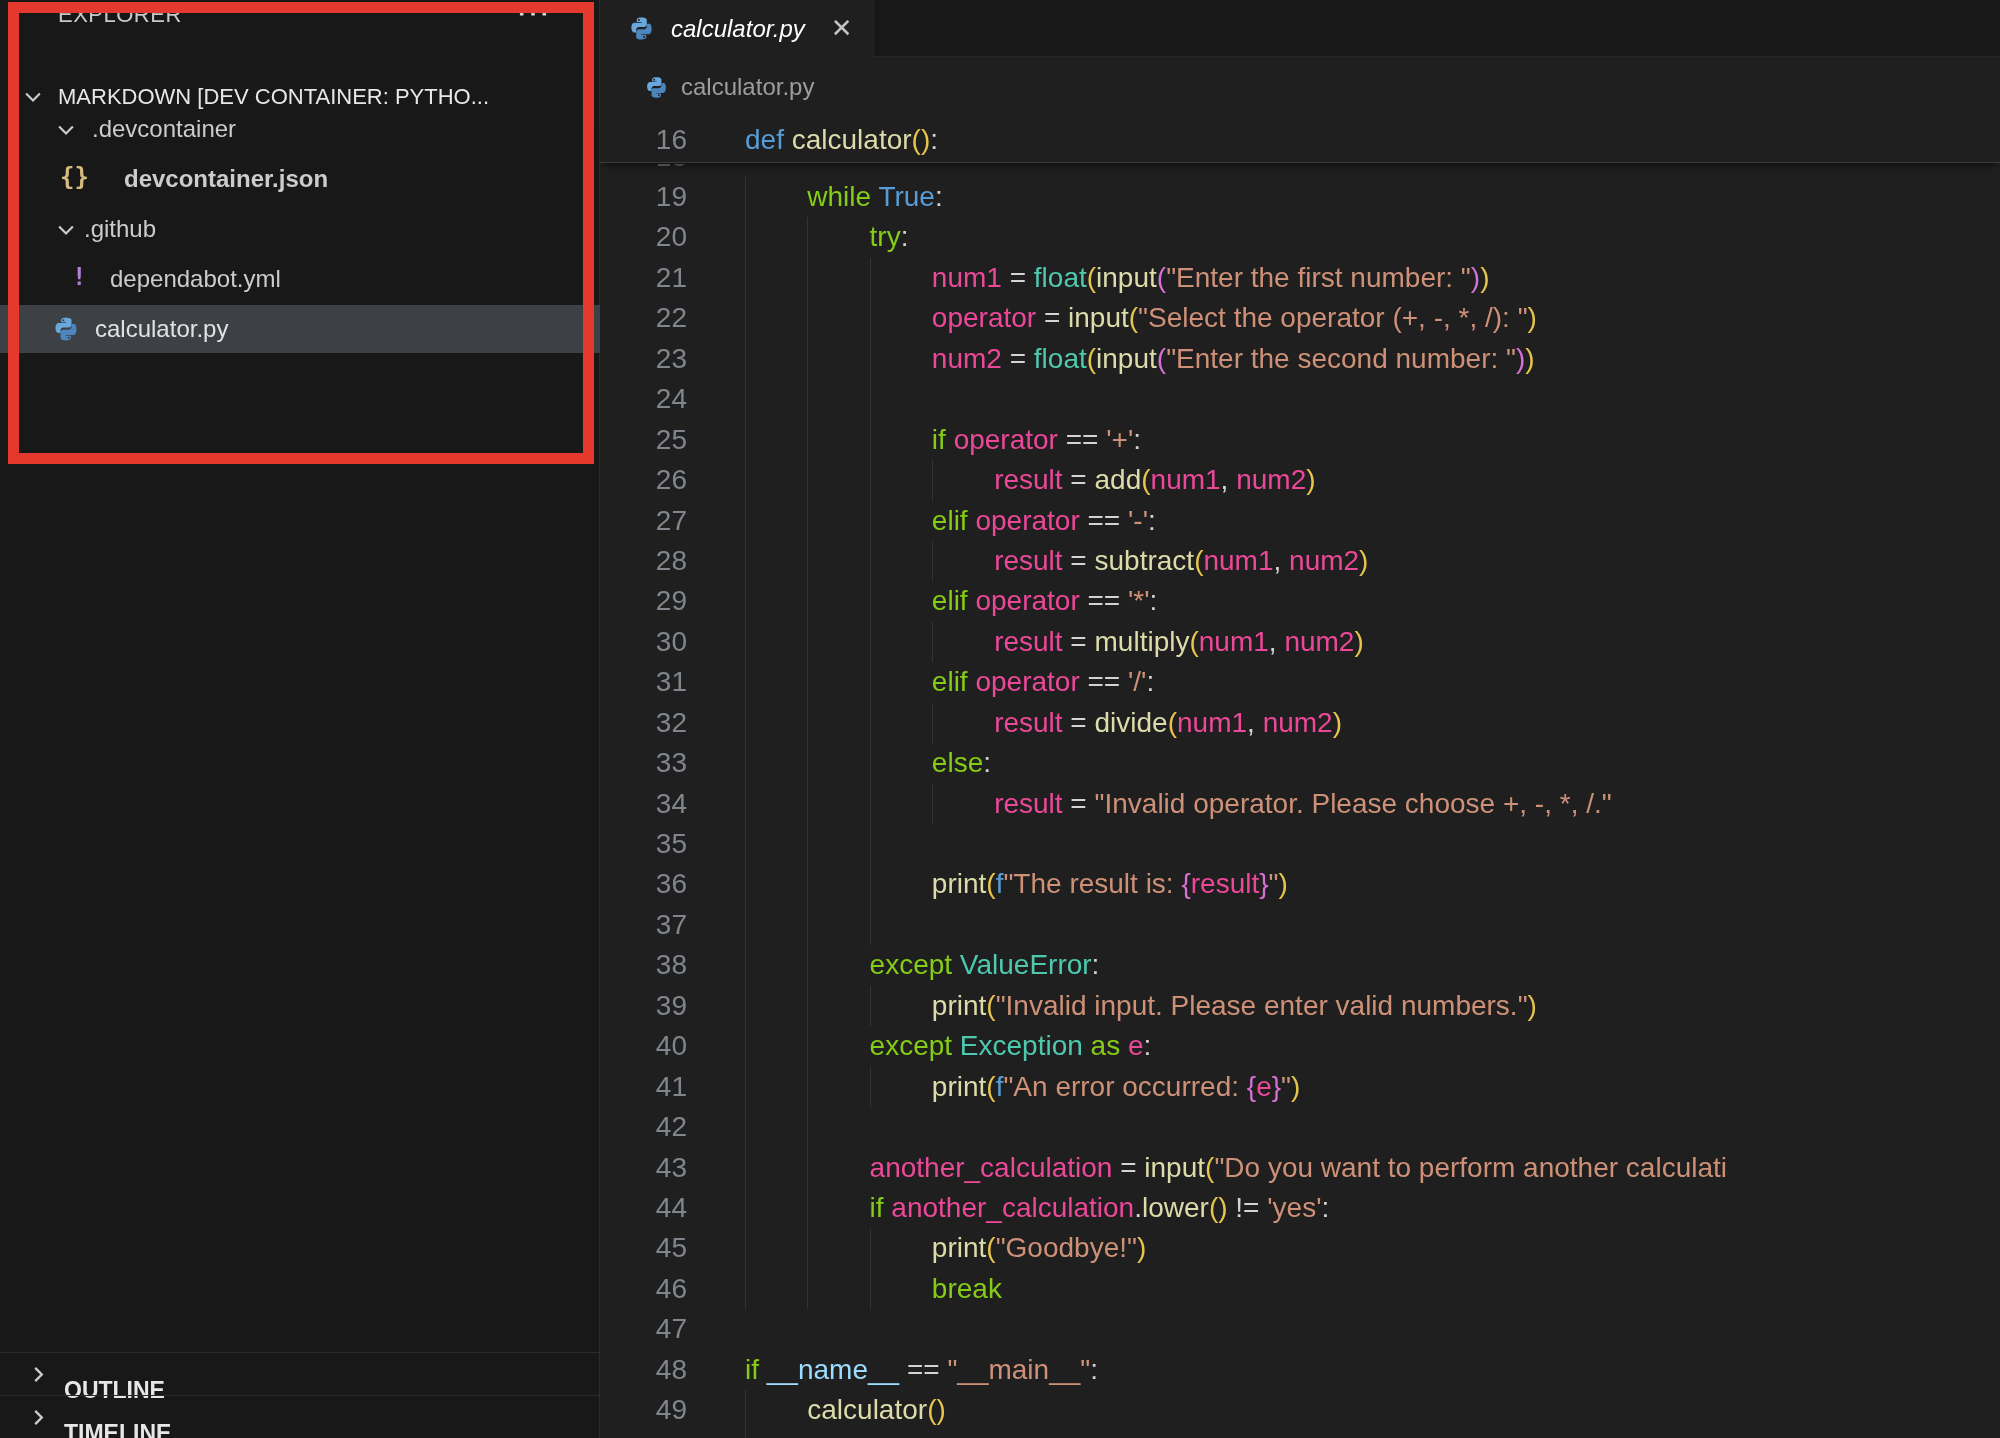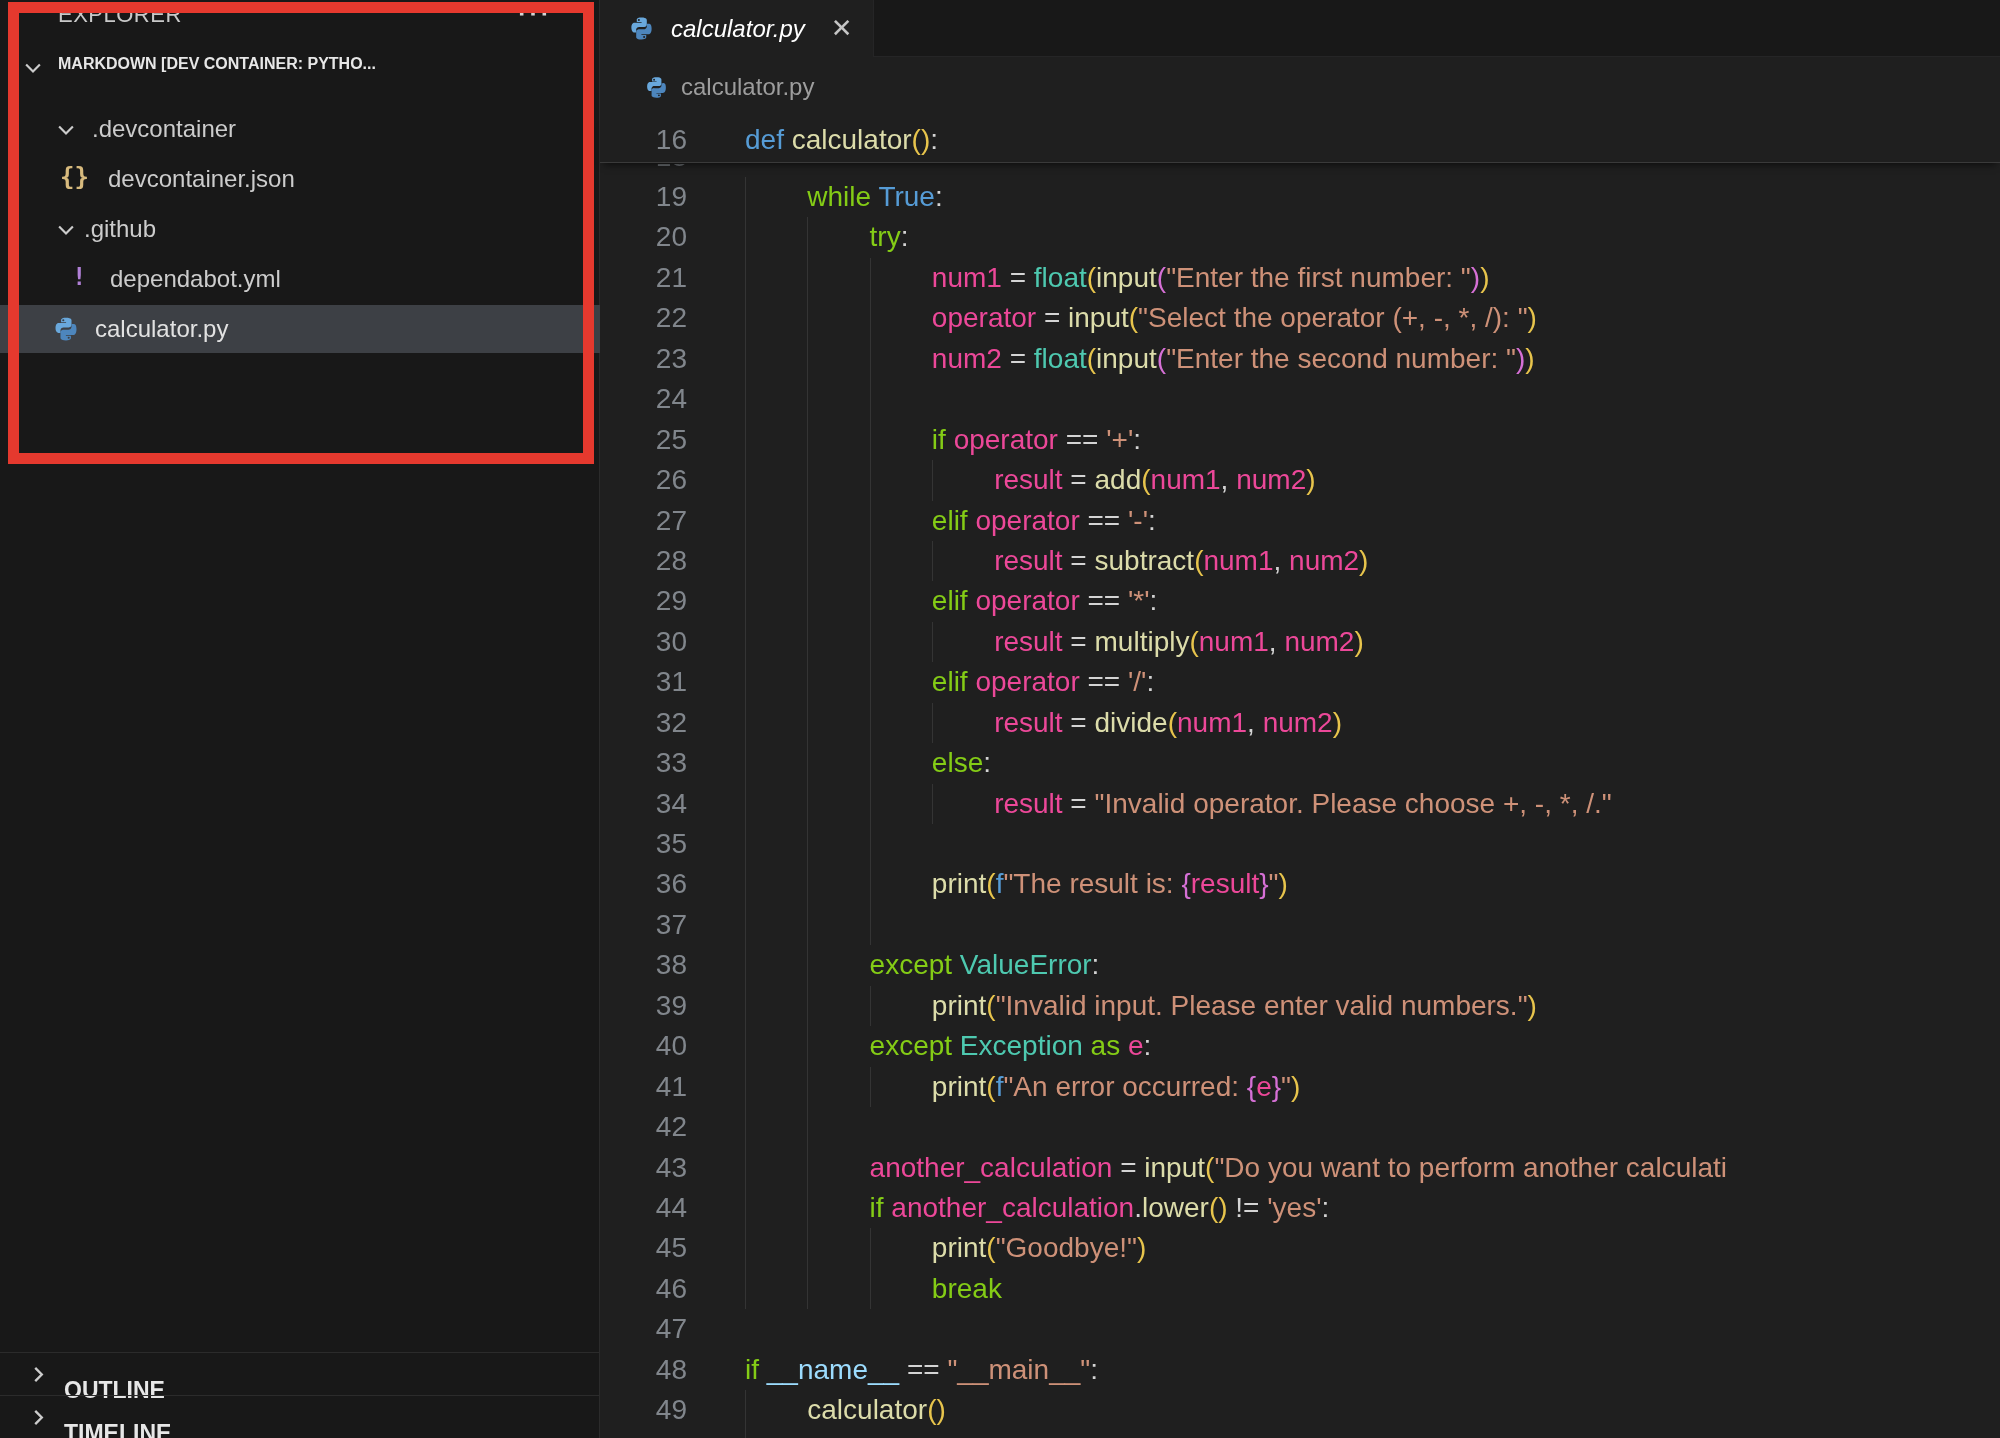--- a/index.html
+++ b/index.html
@@ -10,25 +10,25 @@
   .sidebar { position:absolute; left:0; top:0; width:600px; height:1438px;
              background:#181818; border-right:1px solid #2b2b2b; }
   .exp-head { position:absolute; left:0; top:0; width:100%; height:44px;padding-left:24px; }
   .exp-title { position:absolute; left:58px; top:2px; font-size:22px; color:#c9c9c9; letter-spacing:.5px; }
   .more { position:absolute; left:516px; top:-8px; font-size:34px; color:#d4d4d4; letter-spacing:2px; }
 
   .trow { position:absolute; left:0; width:600px; height:50px; color:#cccccc;
           font-size:24px; white-space:nowrap; overflow:hidden; }
   .trow .lbl { position:absolute; top:10px; }
   .trow svg.chev { position:absolute; }
-  .ws-row { top:43px; font-weight:bold; color:#e7e7e7; font-size:16px; }
+  .ws-row { top:72px; font-weight:normal; color:#e7e7e7; font-size:22px; }
   .ws-row svg.chev { left:22px; top:14px; }
   .ws-row .lbl { left:58px; top:12px; }
   .r-devc { top:105px; } .r-devc svg.chev { left:55px; top:14px; } .r-devc .lbl { left:92px; }
-  .r-json { top:155px; } .r-json .ficon { left:60px; top:8px; } .r-json .lbl { left:108px; }
+  .r-json { top:155px; } .r-json .ficon { left:60px; top:8px; } .r-json .lbl { left:124px;font-weight:bold; }
   .r-gh   { top:205px; } .r-gh svg.chev { left:55px; top:14px; } .r-gh .lbl { left:84px; }
   .r-dep  { top:255px; } .r-dep .ficon { left:72px; top:8px; } .r-dep .lbl { left:110px; }
   .r-calc { top:305px; height:48px; background:#3d4045; color:#e2e2e2; }
   .r-calc .pyicon { position:absolute; left:52px; top:10px; }
   .r-calc .lbl { left:95px; }
   .ficon { position:absolute; font-size:24px; font-weight:bold; font-family:"DejaVu Sans Mono", monospace; }
   .ficon.braces { color:#d7ba7d; }
   .ficon.bang { color:#b180d7; }
 
   .panel { position:absolute; left:0; width:600px; height:43px; border-top:1px solid #2b2b2b;

